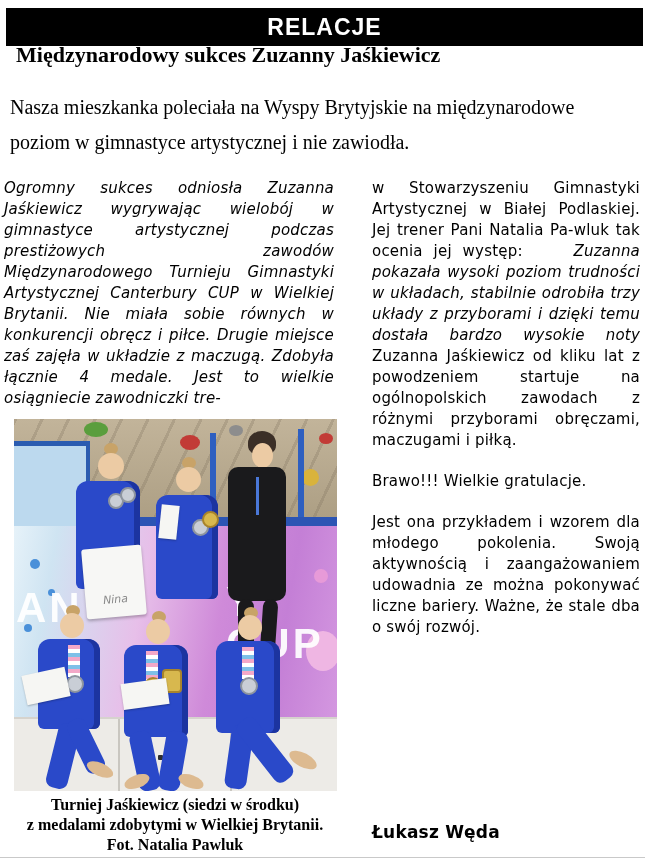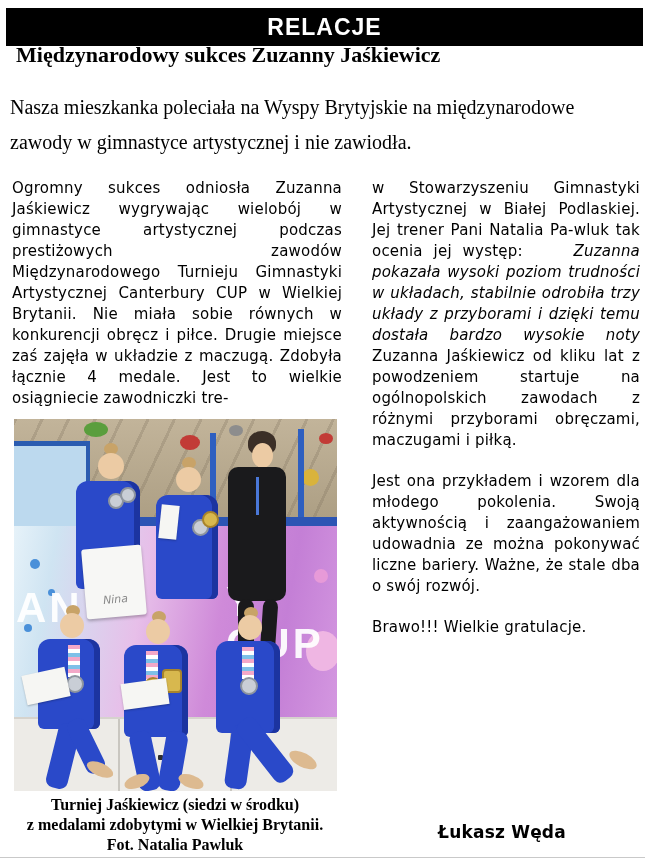--- a/index.html
+++ b/index.html
@@ -14,24 +14,24 @@
         font-size:23px;letter-spacing:1px;}
   .headline{position:absolute;left:16px;top:42px;width:620px;margin:0;
         font-family:"Liberation Serif",serif;font-weight:bold;font-size:22px;}
   .lede{position:absolute;left:10px;top:90px;width:627px;margin:0;
         font-family:"Liberation Serif",serif;font-size:20px;line-height:35px;}
 
   
   .col{position:absolute;top:178px;font-size:15px;line-height:21px;text-align:justify;
        letter-spacing:.2px;}
   .col p{margin:0 0 20px 0;}
-  .col-left{left:12px;width:330px;}
+  .col-left{left:4px;width:330px;font-style:italic;}
   .col-right{left:372px;width:268px;}
   .it{font-style:italic;margin-left:40px;}
-  .author{position:absolute;left:372px;top:822px;width:260px;text-align:center;
+  .author{position:absolute;left:372px;top:822px;width:260px;text-align:left;
         font-weight:bold;font-size:17px;letter-spacing:.2px;}
 
   
   .photo{position:absolute;left:14px;top:419px;width:323px;height:372px;overflow:hidden;
          background:#c98fdc;}
   .photo *{position:absolute;}
   .ph-wall{left:0;top:0;width:323px;height:108px;background:#b7a98e;
      background-image:repeating-linear-gradient(115deg,rgba(125,112,92,.28) 0 3px,rgba(0,0,0,0) 3px 24px),
                       linear-gradient(180deg,#c2b49a,#ab9d82);}
   .hold{border-radius:50%;}
@@ -71,30 +71,30 @@
 <body>
 
 <div class="page">
 
   <div class="band">
     <span class="band-label">RELACJE</span>
   </div>
 
   <h1 class="headline">Międzynarodowy sukces Zuzanny Jaśkiewicz</h1>
 
-  <p class="lede">Nasza mieszkanka poleciała na Wyspy Brytyjskie na międzynarodowe zawody w gimnastyce artystycznej i nie zawiodła.</p>
+  <p class="lede">Nasza mieszkanka poleciała na Wyspy Brytyjskie na międzynarodowe poziom w gimnastyce artystycznej i nie zawiodła.</p>
 
   <div class="col col-left">
     <p><span>Ogromny sukces odniosła Zuzanna Jaśkiewicz wygrywając wielobój w gimnastyce artystycznej podczas prestiżowych zawodów Międzynarodowego Turnieju Gimnastyki Artystycznej Canterbury CUP w Wielkiej Brytanii. Nie miała sobie równych w konkurencji obręcz i piłce. Drugie miejsce zaś zajęła w układzie z maczugą. Zdobyła łącznie 4 medale. Jest to wielkie osiągniecie zawodniczki tre-</span></p>
   </div>
 
   <div class="col col-right">
     <p><span>w Stowarzyszeniu Gimnastyki Artystycznej w Białej Podlaskiej. Jej trener Pani Natalia Pa-wluk tak ocenia jej występ: </span><span class="it">Zuzanna pokazała wysoki poziom trudności w układach, stabilnie odrobiła trzy układy z przyborami i dzięki temu dostała bardzo wysokie noty</span><span> Zuzanna Jaśkiewicz od kliku lat z powodzeniem startuje na ogólnopolskich zawodach z różnymi przyborami obręczami, maczugami i piłką.</span></p>
+    <p><span>Brawo!!! Wielkie gratulacje.</span></p>
     <p><span>Jest ona przykładem i wzorem dla młodego pokolenia. Swoją aktywnością i zaangażowaniem udowadnia ze można pokonywać liczne bariery. Ważne, że stale dba o swój rozwój.</span></p>
-    <p><span>Brawo!!! Wielkie gratulacje.</span></p>
   </div>
 
   <div class="photo">
     <div class="ph-wall"></div>
     <div class="hold" style="left:70px;top:3px;width:24px;height:15px;background:#5a9e3d;"></div>
     <div class="hold" style="left:166px;top:16px;width:20px;height:15px;background:#c23b36;"></div>
     <div class="hold" style="left:90px;top:44px;width:17px;height:13px;background:#c23b36;"></div>
     <div class="hold" style="left:288px;top:50px;width:17px;height:17px;background:#d9b33c;"></div>
     <div class="hold" style="left:215px;top:6px;width:14px;height:11px;background:#8d8d8d;"></div>
     <div class="hold" style="left:305px;top:14px;width:14px;height:11px;background:#c23b36;"></div>

